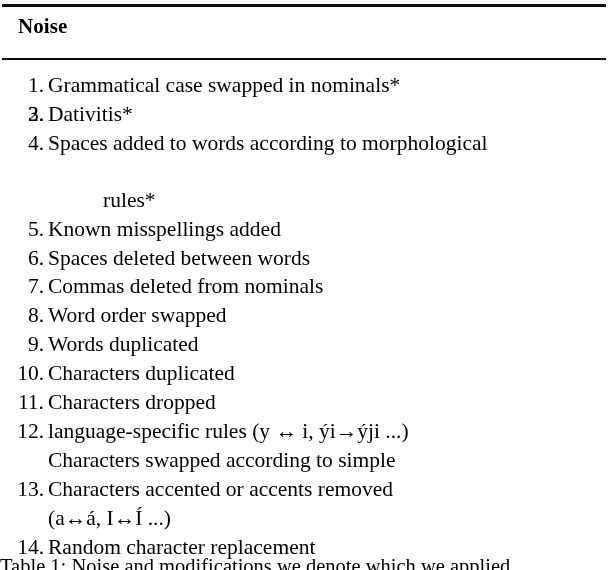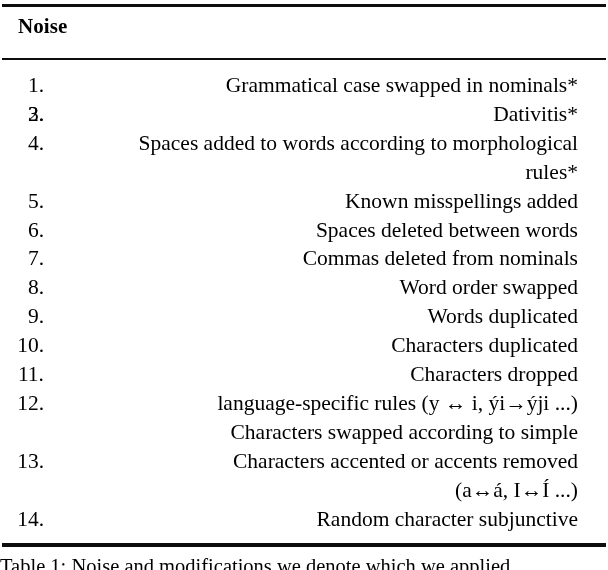--- a/index.html
+++ b/index.html
@@ -65,24 +65,24 @@
     position: absolute;
     left: 0;
     top: 0;
     width: 44px;
     text-align: right;
     font-size: 21.5px;
     line-height: 28.9px;
   }
   .noise-list li .body {
     display: block;
-    text-align: right;
   }
   .wrap-extra {
     padding-left: 55px;
+    margin-top: 28px;
   }
   .caption {
     position: absolute;
     left: 0;
     top: 553px;
     width: 608px;
     font-size: 20.5px;
     line-height: 26px;
     white-space: nowrap;
     overflow: hidden;
@@ -168,21 +168,21 @@
       </li>
 
       <li>
         <span class="marker">13.</span>
         <span class="body">Characters accented or accents removed</span>
         <span class="body">(a↔á, I↔Í ...)</span>
       </li>
 
       <li>
         <span class="marker">14.</span>
-        <span class="body">Random character subjunctive</span>
+        <span class="body">Random character replacement</span>
       </li>
 
     </ol>
 
     <div class="rule-bottom"></div>
 
   </div>
 
   <div class="caption">
     <span class="cap-label">Table 1:</span>

